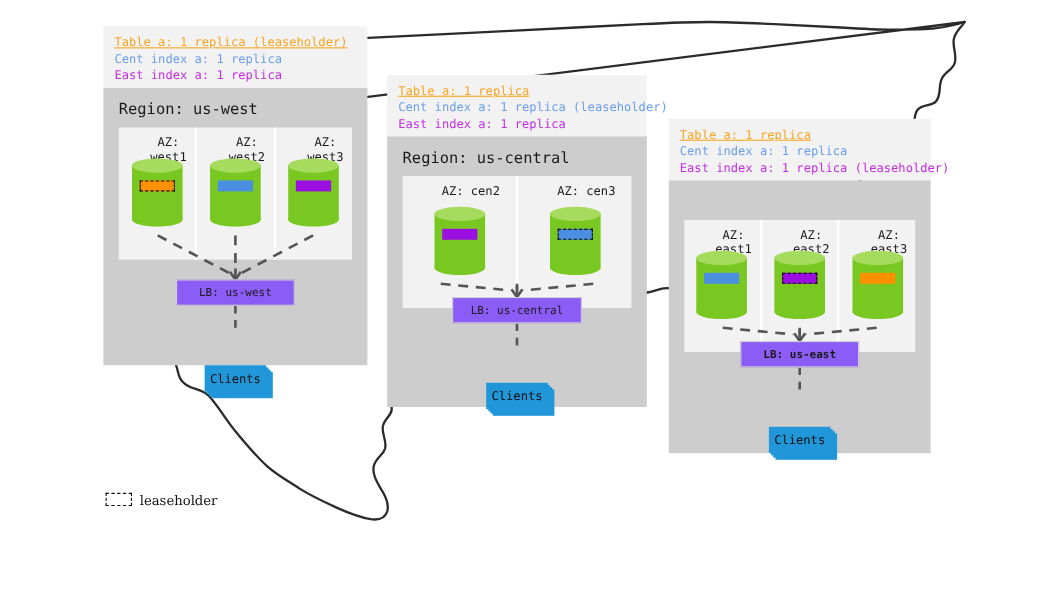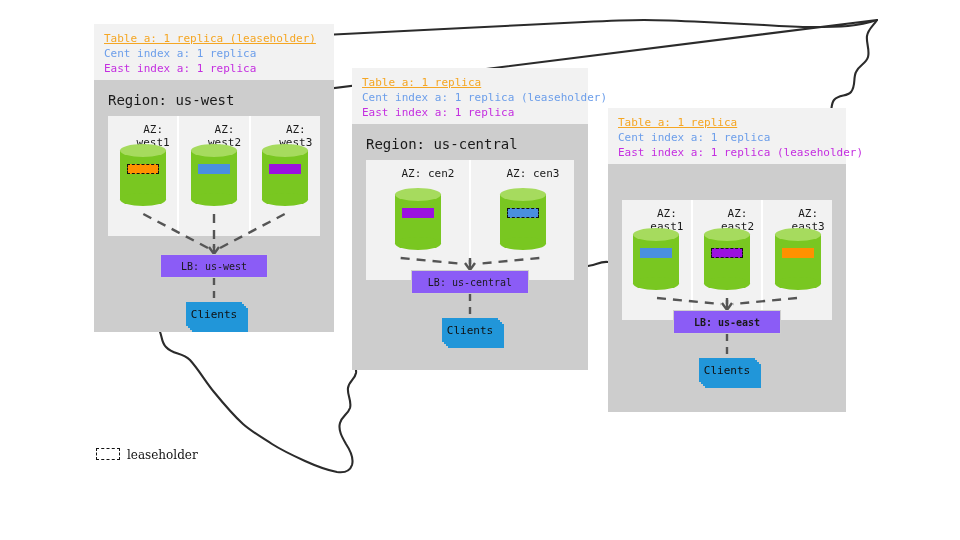--- a/index.html
+++ b/index.html
@@ -95,21 +95,21 @@
     border:1px solid #cfcfcf;
     font-family:"DejaVu Sans Mono","Liberation Mono",monospace;
     font-size:10px;color:#1a1a1a;
     display:flex;align-items:center;justify-content:center;
     box-sizing:border-box;
     white-space:nowrap;
     text-align:right;
   }
 
   
-  .clients{position:absolute;width:54px;height:30px;}
+  .clients{position:absolute;width:54px;height:30px;margin-top:30px;}
   .clients .sh3,.clients .sh2,.clients .sh1{
     position:absolute;width:56px;height:24px;background:#2196d9;
   }
   .clients .sh3{left:6px;top:6px;}
   .clients .sh2{left:4px;top:4px;}
   .clients .sh1{left:2px;top:2px;}
   .clients .face{
     position:absolute;left:0;top:0;width:56px;height:24px;
     background:#2196d9;
     display:flex;align-items:center;justify-content:center;

